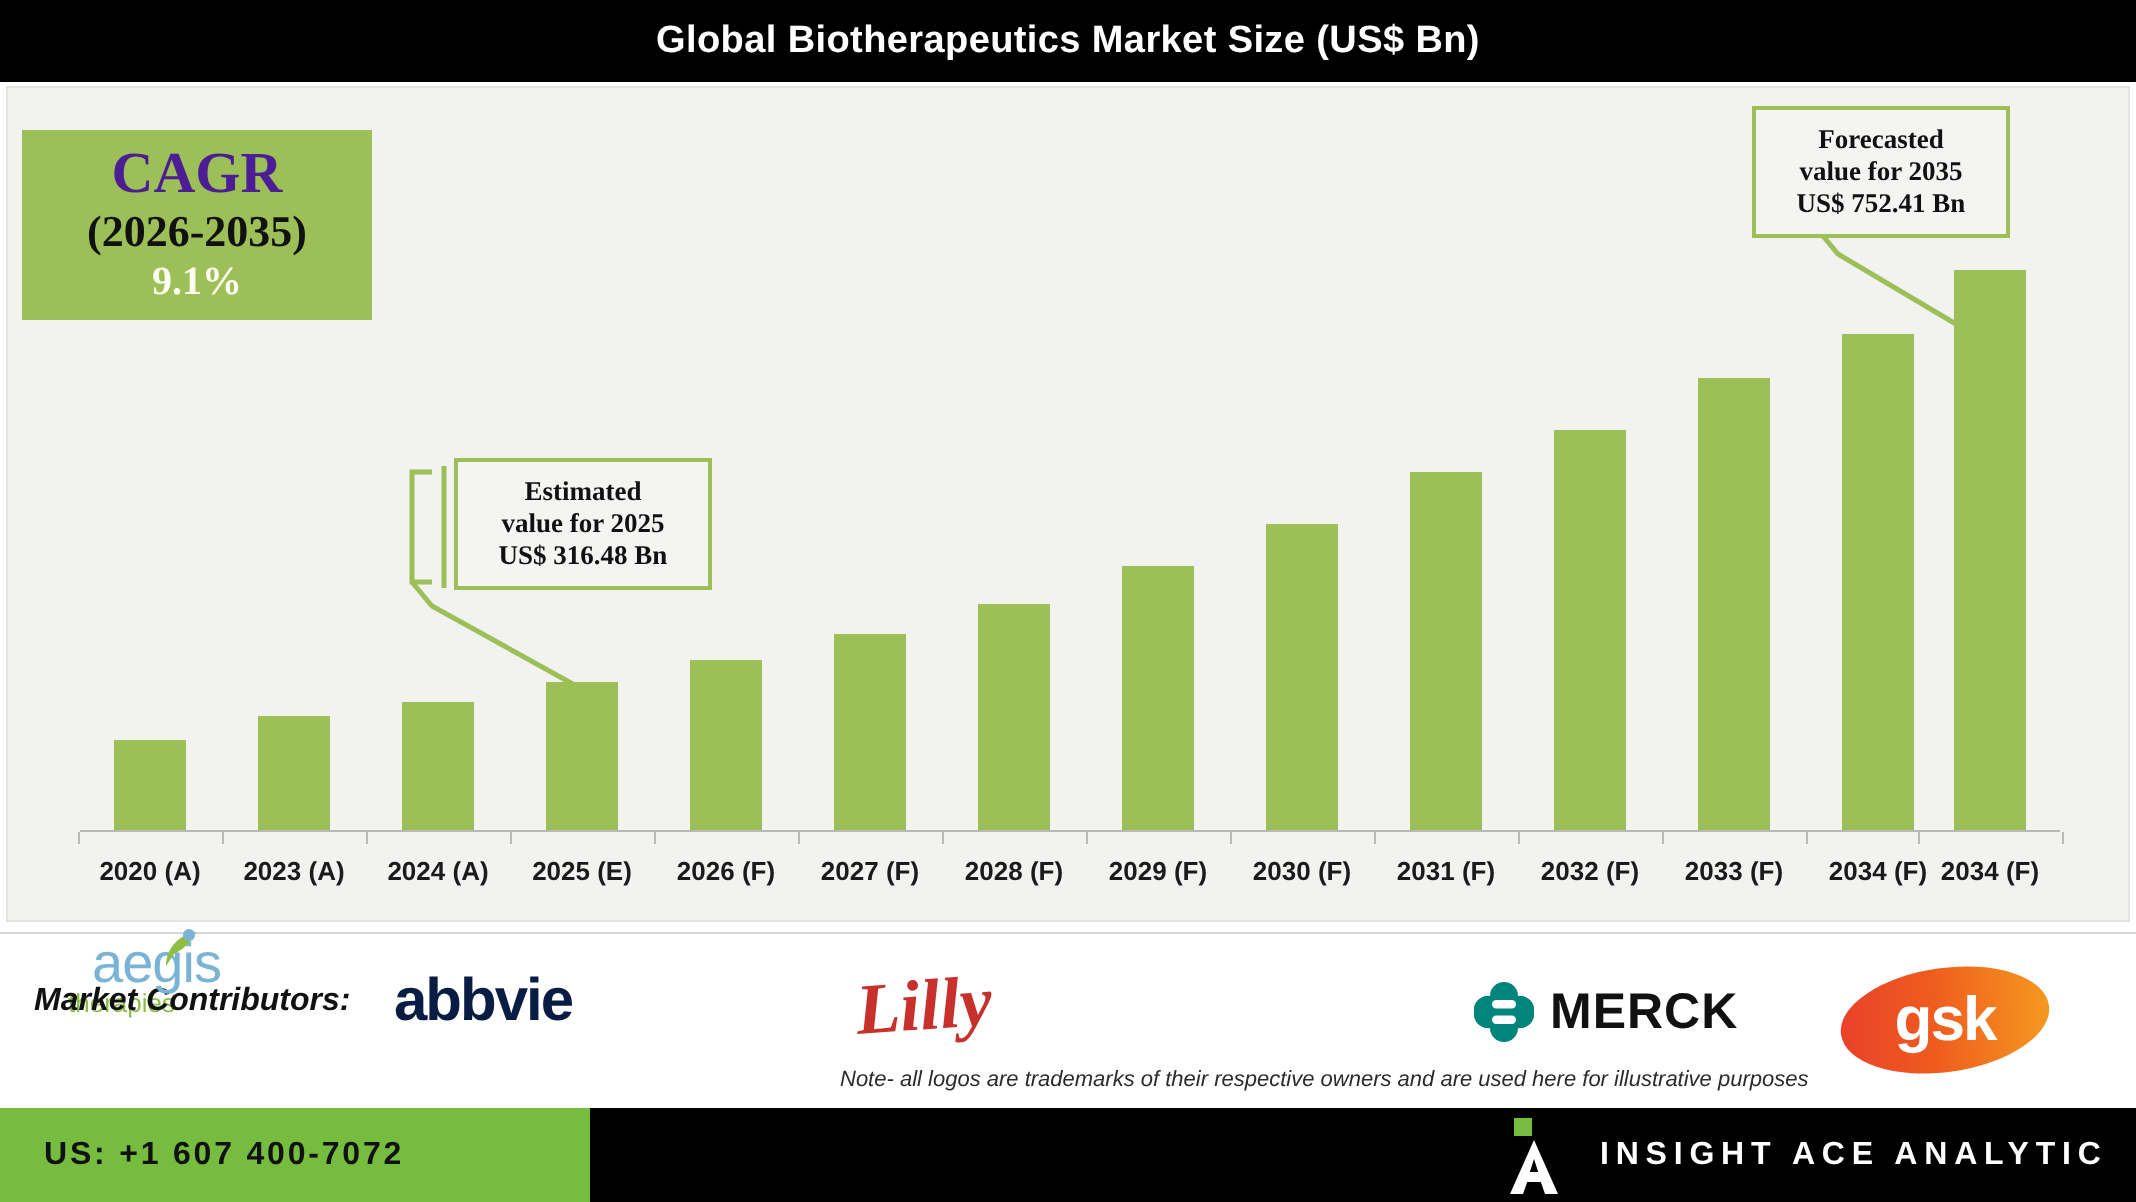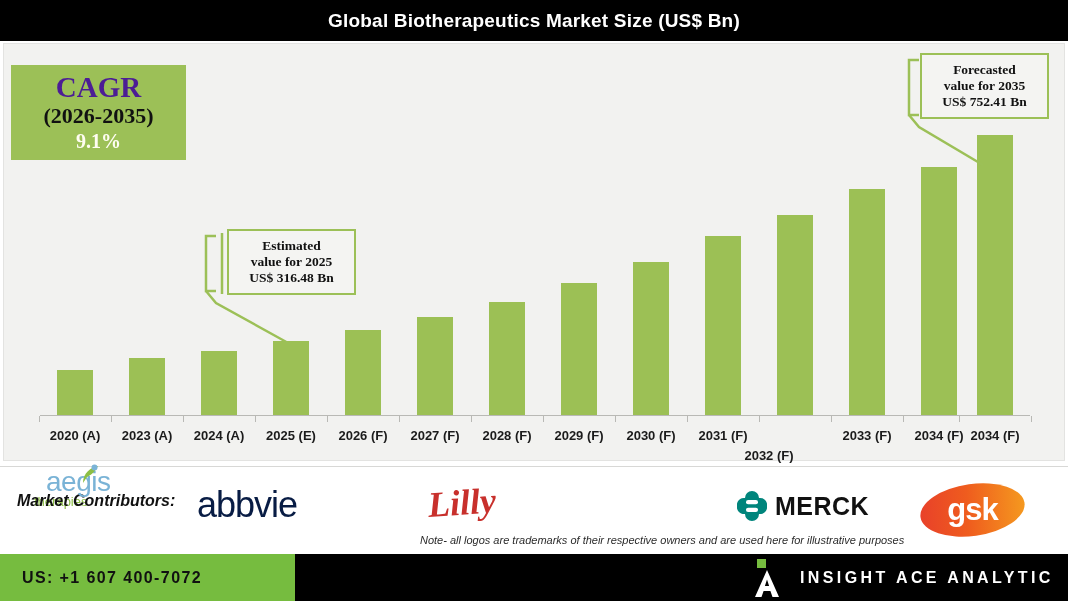--- a/index.html
+++ b/index.html
@@ -61,39 +61,39 @@
 
   
   .callout{
     position:absolute;background:#f4f4f2;border:2px solid #9cc057;
     display:flex;flex-direction:column;align-items:center;justify-content:center;
     font-family:"Liberation Serif", serif;color:#111111;
     text-align:center;line-height:1.18;
   }
   .callout span{display:block;font-size:13.5px;font-weight:bold;white-space:nowrap;}
   .callout-2025{left:227px;top:229px;width:125px;height:62px;}
-  .callout-2035{left:920px;top:53px;width:125px;height:62px;}
+  .callout-2035{left:876px;top:53px;width:125px;height:62px;}
 
   .leader{position:absolute;left:0;top:0;width:1068px;height:601px;overflow:visible;}
 
   
   .contrib{
     position:absolute;left:0;top:466px;width:1068px;height:88px;background:#ffffff;
   }
   .contrib-sep{position:absolute;left:0;top:0;width:1068px;height:1px;background:#d8d8d6;}
   .contrib-label{
     position:absolute;left:17px;top:26px;
     font-size:16px;font-weight:bold;font-style:italic;color:#111111;
     font-family:"Liberation Sans", sans-serif;
   }
   .logo{position:absolute;display:flex;align-items:center;}
   .logo-abbvie{
     left:197px;top:18px;
-    font-size:36px;letter-spacing:-1px;color:#081c44;
-    font-family:"Liberation Sans", sans-serif;font-weight:400;
+    font-size:30px;letter-spacing:-1px;color:#081c44;
+    font-family:"Liberation Sans", sans-serif;font-weight:700;
   }
   .logo-lilly{
     left:428px;top:18px;
     font-size:36px;color:#c8302c;font-style:italic;font-weight:bold;
     font-family:"Liberation Serif", serif;
     transform:rotate(-4deg);transform-origin:left center;
   }
   .logo-aegis{left:574px;top:22px;display:block;}
   .logo-aegis .a1{font-size:28px;color:#7ab3d6;font-family:"Liberation Sans", sans-serif;letter-spacing:-.5px;margin-left:46px;}
   .logo-aegis .a2{font-size:13px;color:#8dbf45;font-family:"Liberation Sans", sans-serif;margin-top:-4px;margin-left:34px;}
@@ -192,21 +192,21 @@
       <div class="xlabel" style="left: 39px;">2020 (A)</div>
       <div class="xlabel" style="left: 111px;">2023 (A)</div>
       <div class="xlabel" style="left: 183px; text-align: center;">2024 (A)</div>
       <div class="xlabel" style="left: 255px;">2025 (E)</div>
       <div class="xlabel" style="left: 327px;">2026 (F)</div>
       <div class="xlabel" style="left: 399px;">2027 (F)</div>
       <div class="xlabel" style="left: 471px;">2028 (F)</div>
       <div class="xlabel" style="left: 543px;">2029 (F)</div>
       <div class="xlabel" style="left: 615px;">2030 (F)</div>
       <div class="xlabel" style="left: 687px;">2031 (F)</div>
-      <div class="xlabel" style="left: 733px; margin-top: 20px;">2032 (F)</div>
+      <div class="xlabel" style="left: 759px;">2032 (F)</div>
       <div class="xlabel" style="left: 831px;">2033 (F)</div>
       <div class="xlabel" style="left: 903px;">2034 (F)</div>
       <div class="xlabel" style="left: 959px;">2034 (F)</div>
     </div>
 
   <svg class="leader" viewBox="0 0 1068 601">
 
     <polyline points="216,236 206,236 206,291 216,291" fill="none" stroke="#9cc057" stroke-width="2.5"></polyline>
     <polyline points="222,233 222,294" fill="none" stroke="#9cc057" stroke-width="2.5"></polyline>
     <polyline points="206,291 216,303 290,344" fill="none" stroke="#9cc057" stroke-width="2.5"></polyline>

